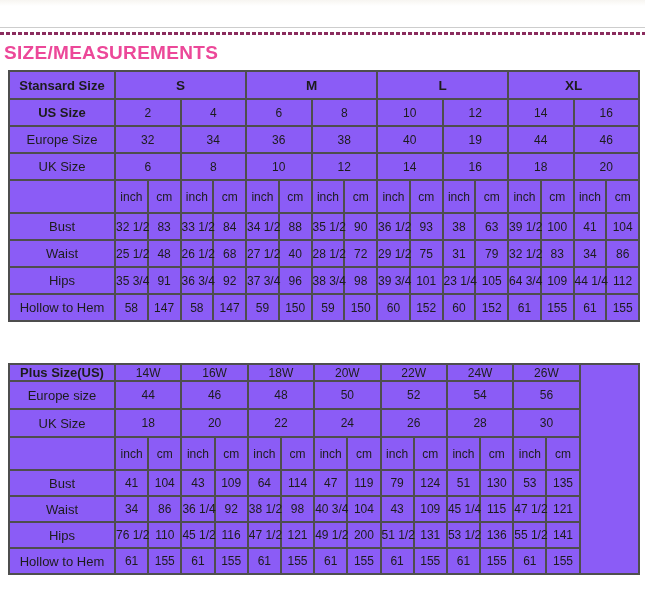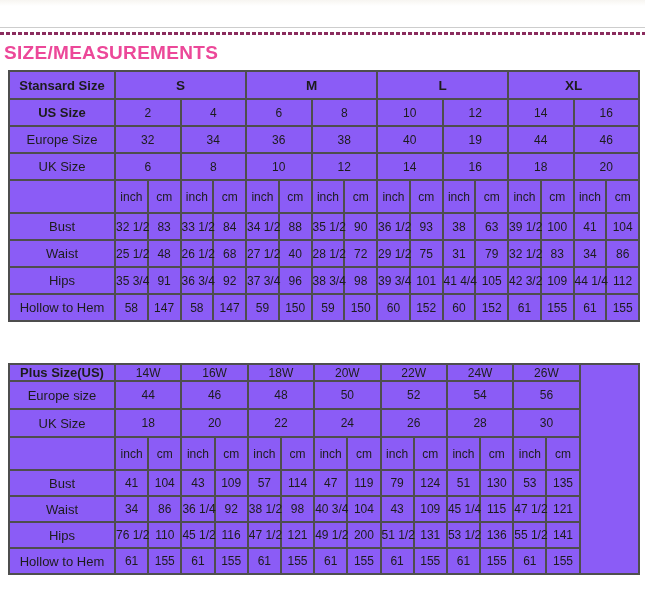--- a/index.html
+++ b/index.html
@@ -172,23 +172,23 @@
           <td class="meas">35 3/4</td>
           <td class="meas">91</td>
           <td class="meas">36 3/4</td>
           <td class="meas">92</td>
           <td class="meas">37 3/4</td>
           <td class="meas">96</td>
           <td class="meas">38 3/4</td>
           <td class="meas">98</td>
           <td class="meas">39 3/4</td>
           <td class="meas">101</td>
-          <td class="meas">41 4/4</td>
+          <td class="meas">23 1/4</td>
           <td class="meas">105</td>
-          <td class="meas">42 3/2</td>
+          <td class="meas">64 3/4</td>
           <td class="meas">109</td>
           <td class="meas">44 1/4</td>
           <td class="meas">112</td>
         </tr>
 
         <tr class="r-meas">
           <td class="label">Hollow to Hem</td>
           <td class="meas">58</td>
           <td class="meas">147</td>
           <td class="meas">58</td>
@@ -277,21 +277,21 @@
       </tr>
     </tbody>
     <tbody>
 
         <tr class="r-meas">
           <td class="label">Bust</td>
           <td class="meas">41</td>
           <td class="meas">104</td>
           <td class="meas">43</td>
           <td class="meas">109</td>
-          <td class="meas">57</td>
+          <td class="meas">64</td>
           <td class="meas">114</td>
           <td class="meas">47</td>
           <td class="meas">119</td>
           <td class="meas">79</td>
           <td class="meas">124</td>
           <td class="meas">51</td>
           <td class="meas">130</td>
           <td class="meas">53</td>
           <td class="meas">135</td>
           <td class="ghost"></td>

